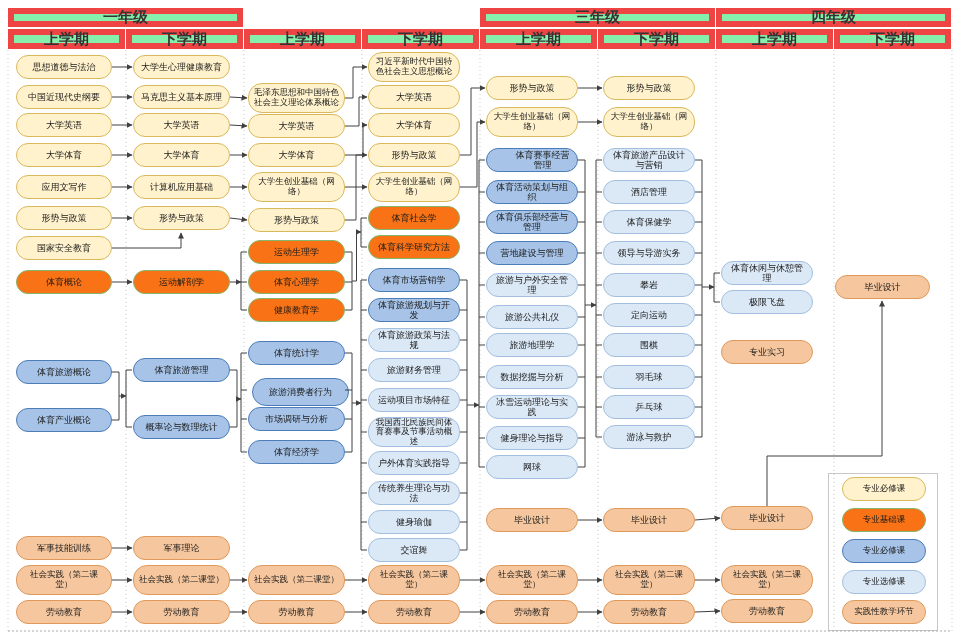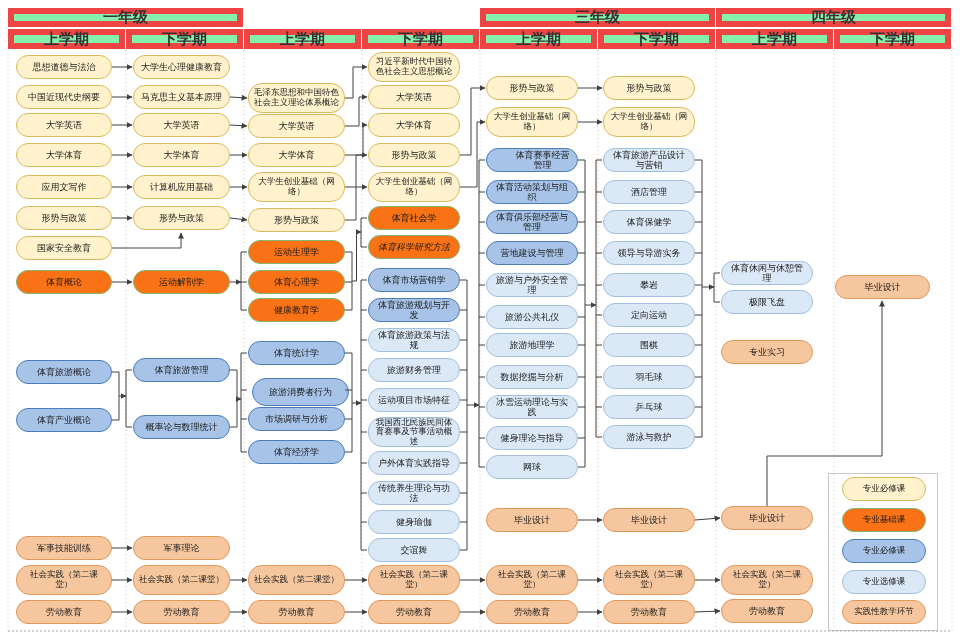--- a/index.html
+++ b/index.html
@@ -71,21 +71,21 @@
     <div class="node blue" title="市场调研与分析" style="left: 248px; top: 407px; width: 97px; height: 24px;">市场调研与分析</div>
     <div class="node blue" title="体育经济学" style="left: 248px; top: 440px; width: 97px; height: 24px;">体育经济学</div>
     <div class="node orange" title="社会实践（第二课堂）" style="left: 248px; top: 565px; width: 97px; height: 30px; font-size: 8.5px;">社会实践（第二课堂）</div>
     <div class="node orange" title="劳动教育" style="left: 248px; top: 600px; width: 97px; height: 24px;">劳动教育</div>
     <div class="node yellow" title="习近平新时代中国特色社会主义思想概论" style="left: 368px; top: 52px; width: 92px; height: 30px; font-size: 8.5px;">习近平新时代中国特色社会主义思想概论</div>
     <div class="node yellow" title="大学英语" style="left: 368px; top: 85px; width: 92px; height: 24px;">大学英语</div>
     <div class="node yellow" title="大学体育" style="left: 368px; top: 113px; width: 92px; height: 24px;">大学体育</div>
     <div class="node yellow" title="形势与政策" style="left: 368px; top: 143px; width: 92px; height: 24px;">形势与政策</div>
     <div class="node yellow" title="大学生创业基础（网络）" style="left: 368px; top: 172px; width: 92px; height: 30px; font-size: 8.5px;">大学生创业基础（网络）</div>
     <div class="node green" title="体育社会学" style="left: 368px; top: 206px; width: 92px; height: 24px;">体育社会学</div>
-    <div class="node green" title="体育科学研究方法" style="left: 368px; top: 235px; width: 92px; height: 24px; font-style: italic;">体育科学研究方法</div>
+    <div class="node green" title="体育科学研究方法" style="left: 368px; top: 235px; width: 92px; height: 24px;">体育科学研究方法</div>
     <div class="node blue" title="体育市场营销学" style="left: 368px; top: 268px; width: 92px; height: 24px;">体育市场营销学</div>
     <div class="node blue" title="体育旅游规划与开发" style="left: 368px; top: 298px; width: 92px; height: 24px;">体育旅游规划与开发</div>
     <div class="node lightblue" title="体育旅游政策与法规" style="left: 368px; top: 328px; width: 92px; height: 24px;">体育旅游政策与法规</div>
     <div class="node lightblue" title="旅游财务管理" style="left: 368px; top: 358px; width: 92px; height: 24px;">旅游财务管理</div>
     <div class="node lightblue" title="运动项目市场特征" style="left: 368px; top: 388px; width: 92px; height: 24px;">运动项目市场特征</div>
     <div class="node lightblue" title="我国西北民族民间体育赛事及节事活动概述" style="left: 368px; top: 417px; width: 92px; height: 30px; font-size: 8.5px;">我国西北民族民间体育赛事及节事活动概述</div>
     <div class="node lightblue" title="户外体育实践指导" style="left: 368px; top: 451px; width: 92px; height: 24px;">户外体育实践指导</div>
     <div class="node lightblue" title="传统养生理论与功法" style="left: 368px; top: 481px; width: 92px; height: 24px;">传统养生理论与功法</div>
     <div class="node lightblue" title="健身瑜伽" style="left: 368px; top: 510px; width: 92px; height: 24px;">健身瑜伽</div>
     <div class="node lightblue" title="交谊舞" style="left: 368px; top: 538px; width: 92px; height: 24px;">交谊舞</div>

